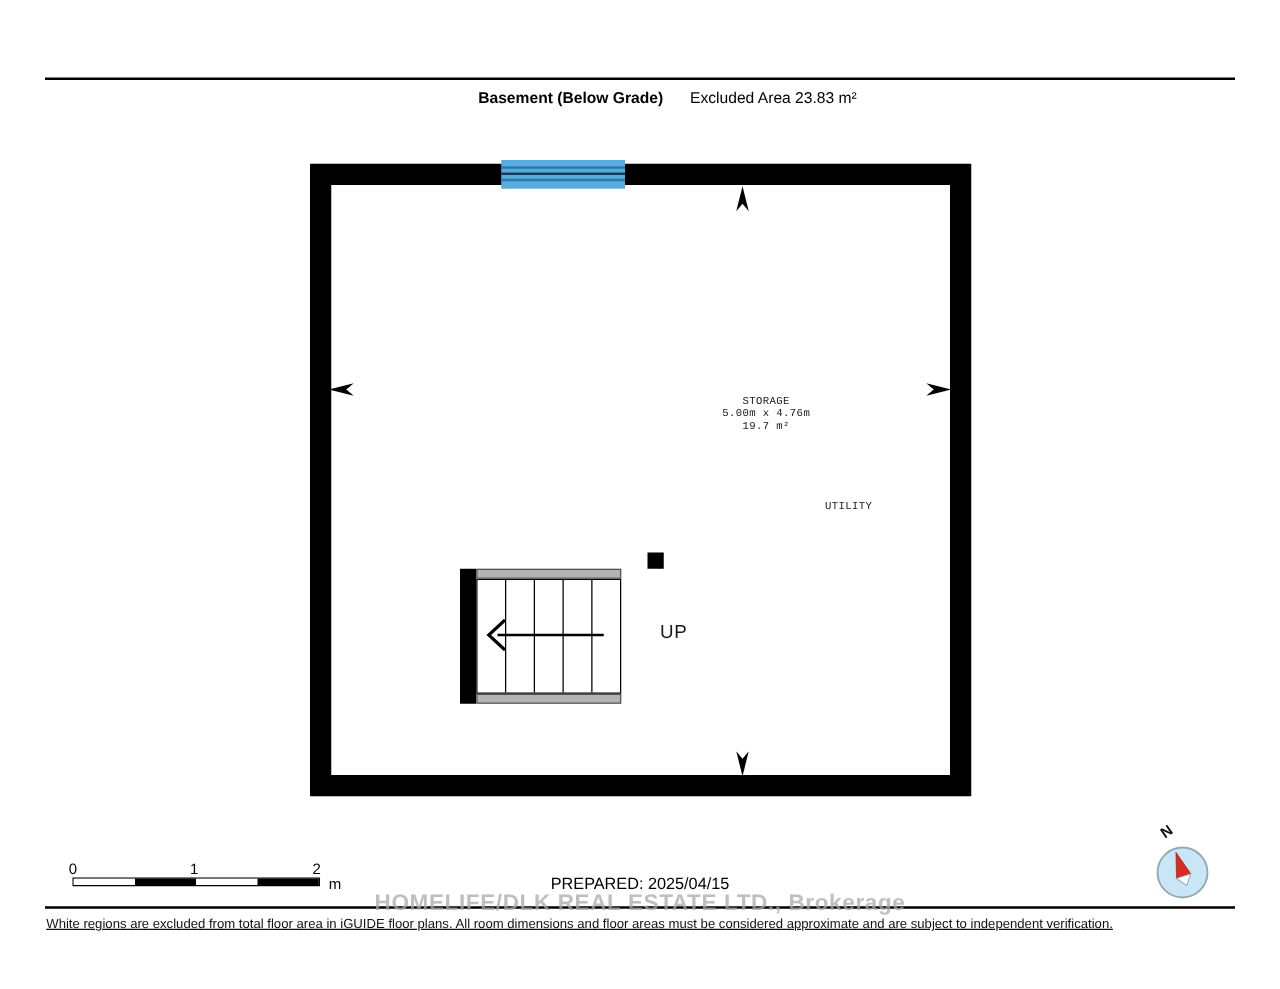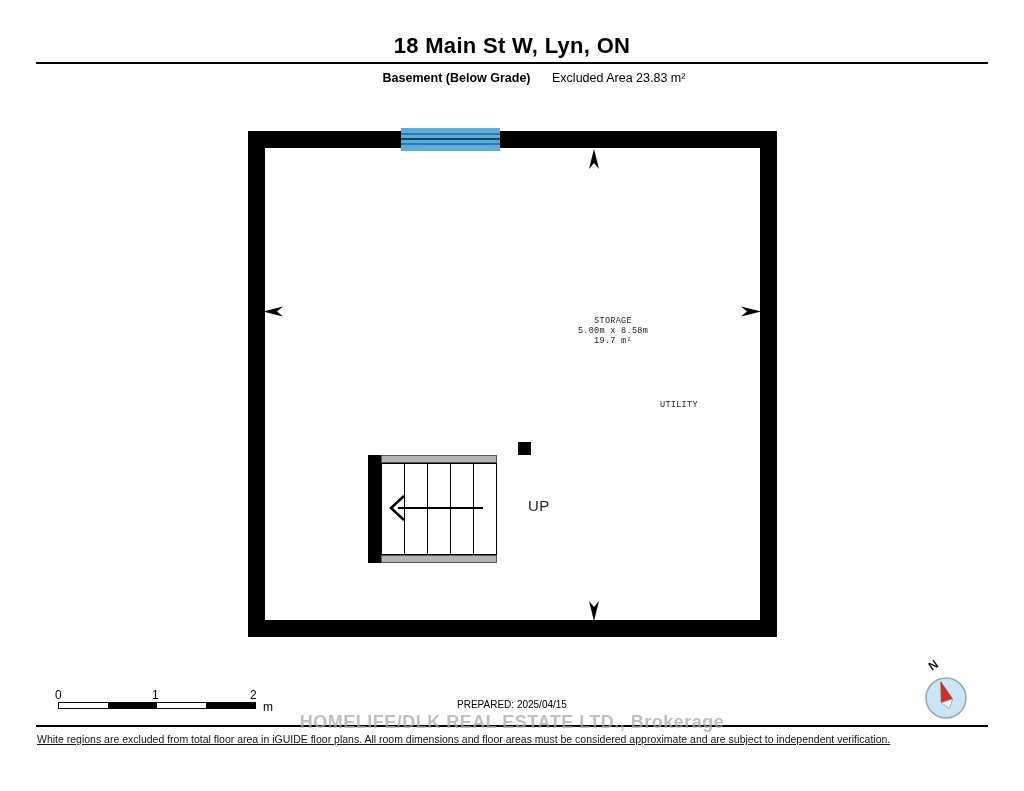--- a/index.html
+++ b/index.html
@@ -54,36 +54,35 @@
   .scale-ticks { position: absolute; top: 688px; left: 0; font-size: 12px; }
   .tick-0 { position: absolute; left: 55px; }
   .tick-1 { position: absolute; left: 152px; }
   .tick-2 { position: absolute; left: 250px; }
   .scale-bar { position: absolute; left: 58px; top: 702px; width: 198px; height: 7px;
                border: 1px solid #000; display: flex; }
   .scale-bar .seg { flex: 1; }
   .seg.w { background: #fff; } .seg.b { background: #000; }
   .scale-unit { position: absolute; left: 263px; top: 700px; font-size: 12px; }
 
-  .prepared { position: absolute; top: 699px; left: 0; width: 100%; text-align: center; font-size: 10px; }
+  .prepared { position: absolute; top: 699px; left: 0; width: 100%; text-align: center; font-size: 13px; }
 
   .watermark { position: absolute; top: 712px; left: 0; width: 100%; text-align: center;
                font-size: 18px; font-weight: bold; color: rgba(170,170,170,0.75);
                letter-spacing: 0.5px; z-index: 3; white-space: nowrap; }
   .bottom-rule { top: 725px; z-index: 2; }
   .disclaimer { position: absolute; left: 37px; top: 733px; font-size: 10.5px; color: #111; z-index: 1; text-decoration: underline; }
 
   .compass { position: absolute; left: 917px; top: 658px; }
 </style>
 </head>
 <body>
 
 <div class="page">
 
-  <div class="title">18 Main St W, Lyn, ON</div>
   <div class="rule top-rule"></div>
   <div class="subtitle">
     <span class="floor">Basement (Below Grade)</span>
     <span>Excluded Area 23.83 m²</span>
   </div>
 
   <div class="plan">
 
     <div class="window">
       <div class="stripe s1"></div>
@@ -99,21 +98,21 @@
     </svg>
     <svg class="wall-arrow arrow-left" width="20" height="13" viewBox="0 0 20 13">
       <polygon points="0,6.5 20,1.5 14,6.5 20,11.5" fill="#000"></polygon>
     </svg>
     <svg class="wall-arrow arrow-right" width="20" height="13" viewBox="0 0 20 13">
       <polygon points="20,6.5 0,1.5 6,6.5 0,11.5" fill="#000"></polygon>
     </svg>
 
     <div class="room-label storage-label">
       <div>STORAGE</div>
-      <div>5.00m x 8.58m</div>
+      <div>5.00m x 4.76m</div>
       <div>19.7 m²</div>
     </div>
     <div class="room-label utility-label">UTILITY</div>
 
     <div class="column-sq"></div>
 
     <div class="stairs">
       <div class="side-bar"></div>
       <div class="strip top"></div>
       <div class="strip bottom"></div>

